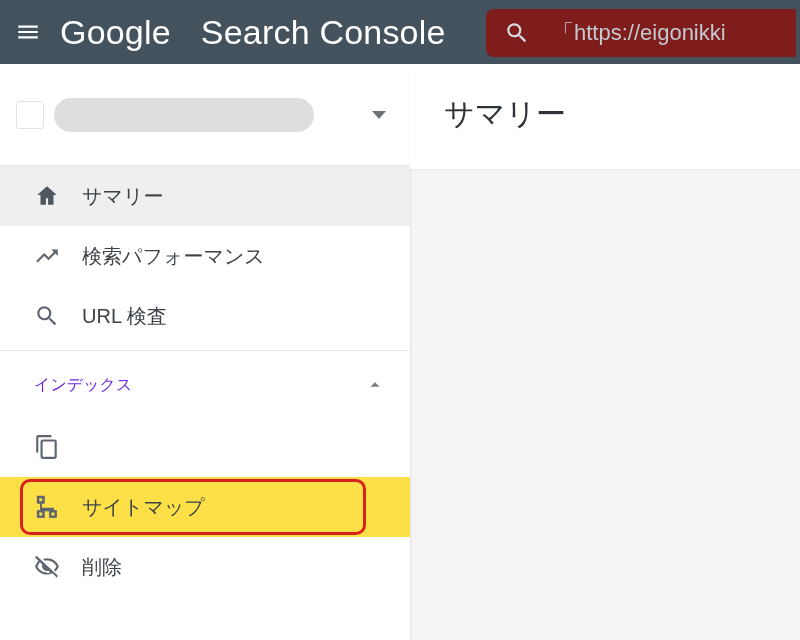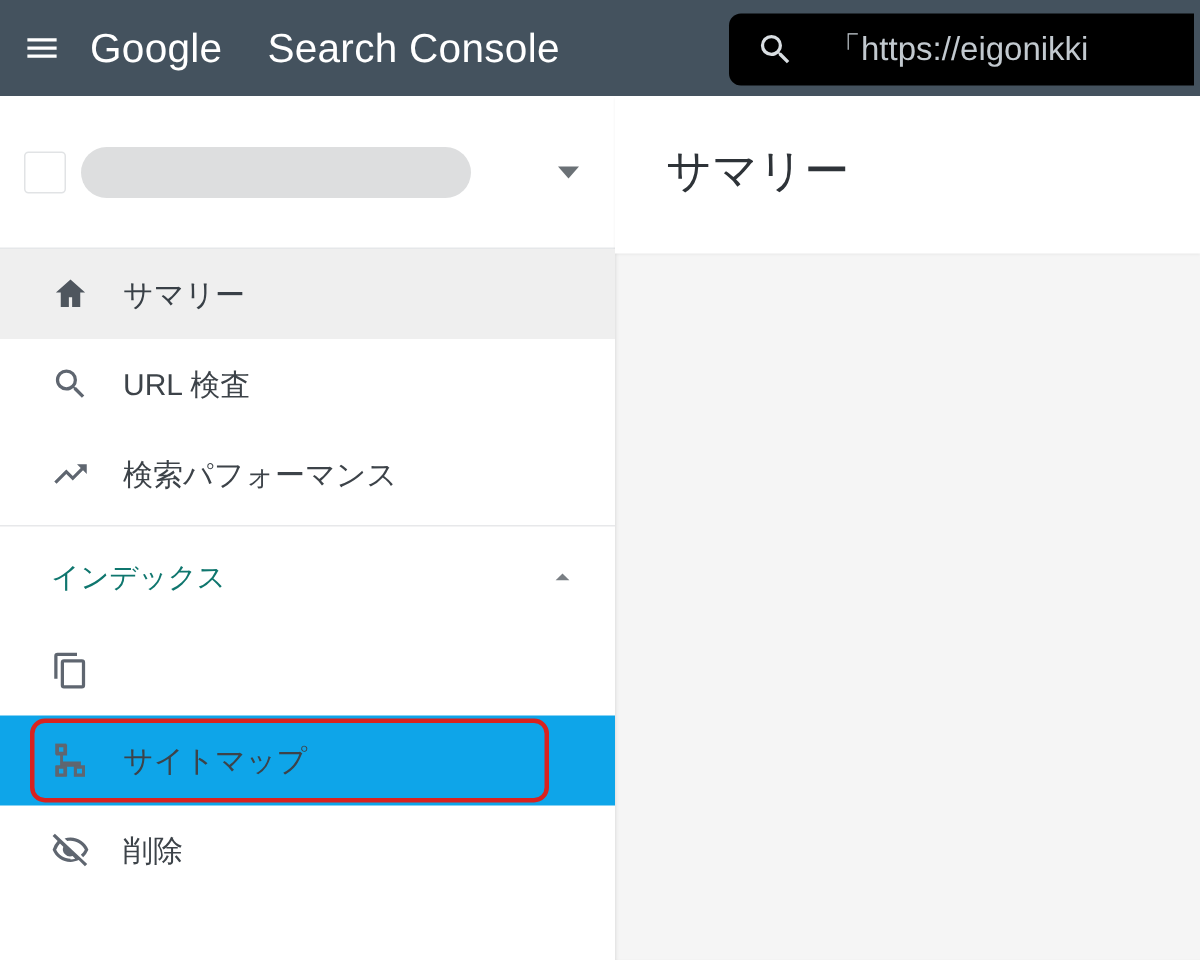--- a/index.html
+++ b/index.html
@@ -15,29 +15,29 @@
     padding: 0 4px 0 0;
   }
   .hamburger {
     width: 56px; height: 64px;
     display: flex; align-items: center; justify-content: center;
     cursor: pointer;
   }
   .hamburger svg { width: 26px; height: 26px; fill: #fff; }
   .logo {
     display: flex; align-items: baseline; gap: 6px;
-    font-size: 27px; letter-spacing: .2px;
+    font-size: 34px; letter-spacing: .2px;
     white-space: nowrap;
     margin-left: 4px;
   }
   .logo .g { font-weight: 500; }
   .logo .sc { font-weight: 300; margin-left: 24px; }
   .header-spacer { flex: 1; }
   .search-pill {
-    background: #000000;
+    background: #7f1d1d;
     height: 48px;
     border-radius: 8px 0 0 8px;
     display: flex; align-items: center;
     padding: 0 14px 0 18px;
     min-width: 310px;
     margin-top: 1px;
   }
   .search-pill .mag { width: 26px; height: 26px; fill: #d9dee2; flex: 0 0 auto; }
   .search-pill .q {
     margin-left: 22px;
@@ -110,24 +110,24 @@
     position: relative;
   }
   .nav-item .ico, .nav-section .ico {
     width: 26px; height: 26px;
     margin-right: 22px;
     fill: #5f6670;
     flex: 0 0 auto;
   }
   .nav-item.active { background: #efefef; color: #394047; }
   .nav-item.active .ico { fill: #4f565e; }
-  .nav-item.selected { background: #0ea5e9; }
+  .nav-item.selected { background: #fde047; }
   .nav-divider { height: 1px; background: #e7e8ea; margin: 4px 0 2px 0; }
   .nav-section {
-    color: #0f766e; font-size: 19px; cursor: pointer;
+    color: #6d28d9; font-size: 16px; cursor: pointer;
     height: 64px;
   }
   .section-caret {
     margin-left: auto;
     fill: #7a7f84;
   }
   .highlight-box {
     position: absolute;
     left: 20px; right: 44px; top: 2px; bottom: 2px;
     border: 3px solid #d9221f;
@@ -168,30 +168,30 @@
 
     <div class="nav-item active">
       <svg class="ico" viewBox="0 0 24 24">
           <path d="M12 3l9 8h-3v9h-5v-6H11v6H6v-9H3z"></path>
         </svg>
       <span>サマリー</span>
     </div>
 
     <div class="nav-item">
       <svg class="ico" viewBox="0 0 24 24">
+          <path d="M16 6l2.29 2.29-4.88 4.88-4-4L2 16.59 3.41 18l6-6 4 4 6.3-6.29L22 12V6z"></path>
+        </svg>
+      <span>検索パフォーマンス</span>
+    </div>
+
+    <div class="nav-item">
+      <svg class="ico" viewBox="0 0 24 24">
           <path d="M15.5 14h-.79l-.28-.27A6.471 6.471 0 0016 9.5 6.5 6.5 0 109.5 16c1.61 0 3.09-.59 4.23-1.57l.27.28v.79l5 4.99L20.49 19l-4.99-5zM9.5 14A4.5 4.5 0 1114 9.5 4.5 4.5 0 019.5 14z"></path>
         </svg>
       <span>URL 検査</span>
-    </div>
-
-    <div class="nav-item">
-      <svg class="ico" viewBox="0 0 24 24">
-          <path d="M16 6l2.29 2.29-4.88 4.88-4-4L2 16.59 3.41 18l6-6 4 4 6.3-6.29L22 12V6z"></path>
-        </svg>
-      <span>検索パフォーマンス</span>
     </div>
 
     <div class="nav-divider"></div>
 
     <div class="nav-section">
       <span>インデックス</span>
       <svg class="section-caret" width="22" height="22" viewBox="0 0 24 24">
           <path d="M7 14l5-5 5 5z"></path>
         </svg>
     </div>

